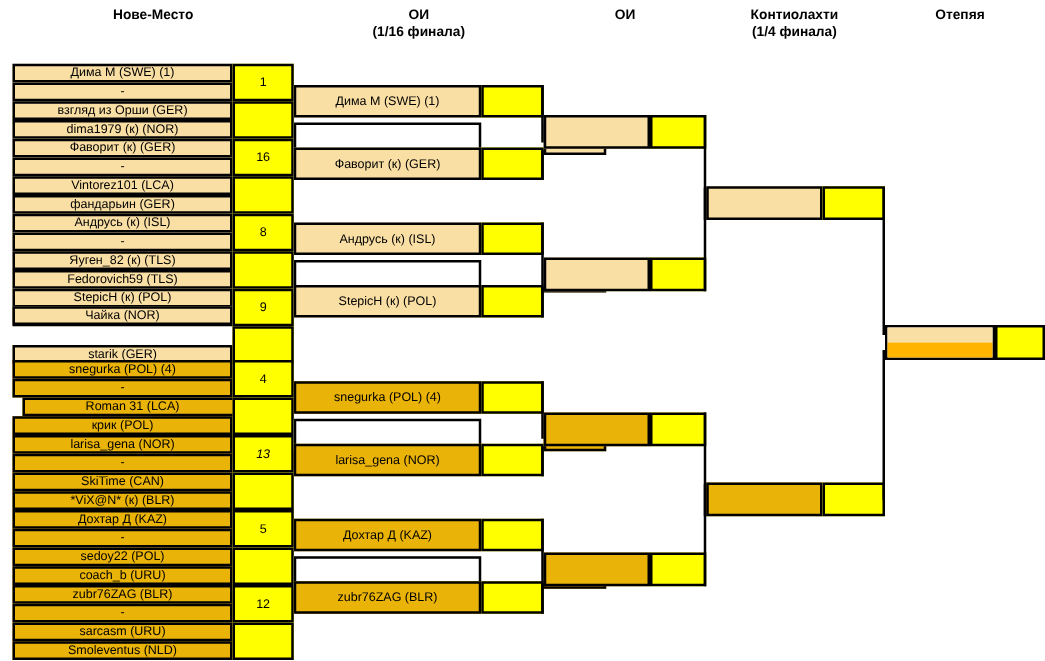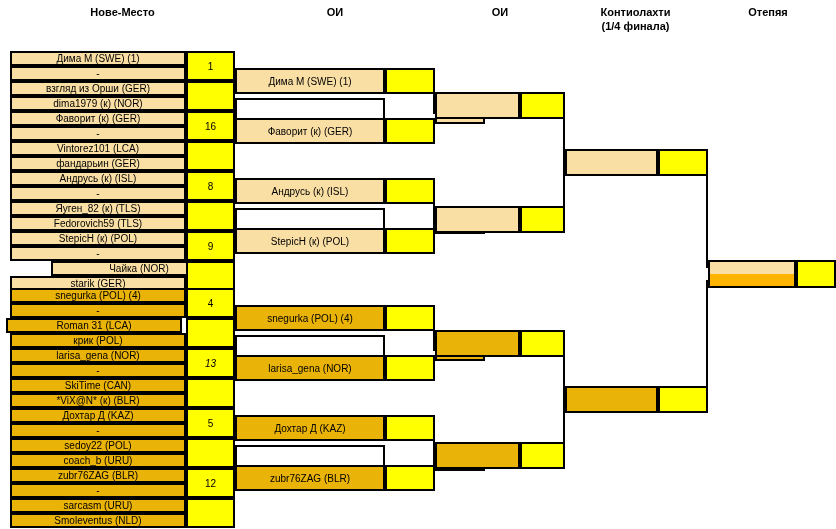--- a/index.html
+++ b/index.html
@@ -68,20 +68,21 @@
   }
 </style>
 </head>
 <body>
 
 <div class="hdr" style="left:10px; top:5px; width:225px;">
   <span class="l1">Нове-Место</span>
 </div>
 <div class="hdr" style="left:235px; top:5px; width:200px;">
   <span class="l1">ОИ</span>
+  <span class="l2">(1/16 финала)</span>
 </div>
 <div class="hdr" style="left:435px; top:5px; width:130px;">
   <span class="l1">ОИ</span>
 </div>
 <div class="hdr" style="left:558px; top:5px; width:155px;">
   <span class="l1">Контиолахти</span>
   <span class="l2">(1/4 финала)</span>
 </div>
 <div class="hdr" style="left:700px; top:5px; width:136px;">
   <span class="l1">Отепяя</span>
@@ -150,21 +151,21 @@
 <div class="cell light" style="left:10px; top:231px; width:176px; height:15px;">
   <span class="nm">StepicH (к) (POL)</span>
   </div>
 <div class="cell light" style="left:10px; top:246px; width:176px; height:15px;">
   <span class="nm">-</span>
   </div>
 <div class="cell score" style="left:186px; top:231px; width:49px; height:30px;">
   <span class="nm">9</span>
   </div>
 
-<div class="cell light" style="left:10px; top:261px; width:176px; height:15px;margin-left:41px;">
+<div class="cell light" style="left:10px; top:245px; width:176px; height:15px;">
   <span class="nm">Чайка (NOR)</span>
   </div>
 <div class="cell light" style="left:10px; top:276px; width:176px; height:15px;">
   <span class="nm">starik (GER)</span>
   </div>
 <div class="cell score" style="left:186px; top:261px; width:49px; height:30px;">
   <span class="nm"></span>
   </div>
 
 <div class="cell light" style="left:235px; top:68px; width:150px; height:26px;">
@@ -233,21 +234,21 @@
 <div class="cell dark" style="left:10px; top:288px; width:176px; height:15px;">
   <span class="nm">snegurka (POL) (4)</span>
   </div>
 <div class="cell dark" style="left:10px; top:303px; width:176px; height:15px;">
   <span class="nm">-</span>
   </div>
 <div class="cell score" style="left:186px; top:288px; width:49px; height:30px;">
   <span class="nm">4</span>
   </div>
 
-<div class="cell dark" style="left:6px; top:318px; width:176px; height:15px;padding-left:37px;">
+<div class="cell dark" style="left:18px; top:318px; width:176px; height:15px;padding-left:37px;">
   <span class="nm">Roman 31 (LCA)</span>
   </div>
 <div class="cell dark" style="left:10px; top:333px; width:176px; height:15px;">
   <span class="nm">крик (POL)</span>
   </div>
 <div class="cell score" style="left:186px; top:318px; width:49px; height:30px;">
   <span class="nm"></span>
   </div>
 
 <div class="cell dark" style="left:10px; top:348px; width:176px; height:15px;">

